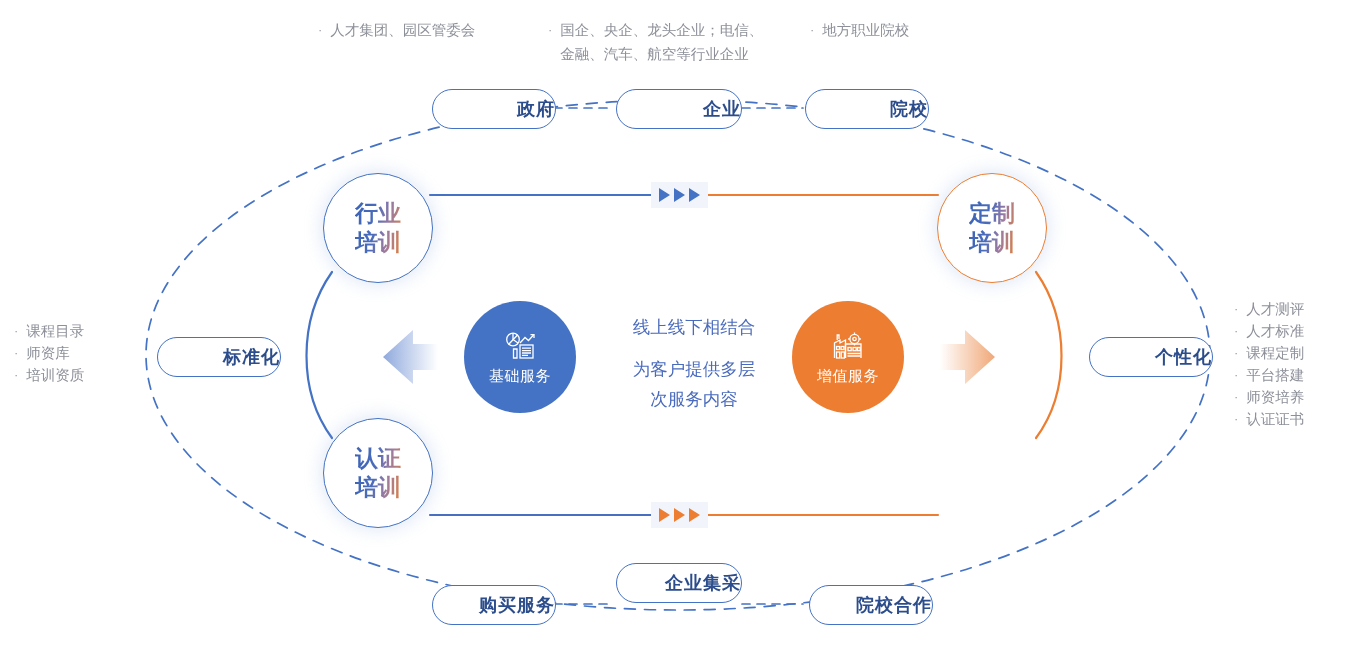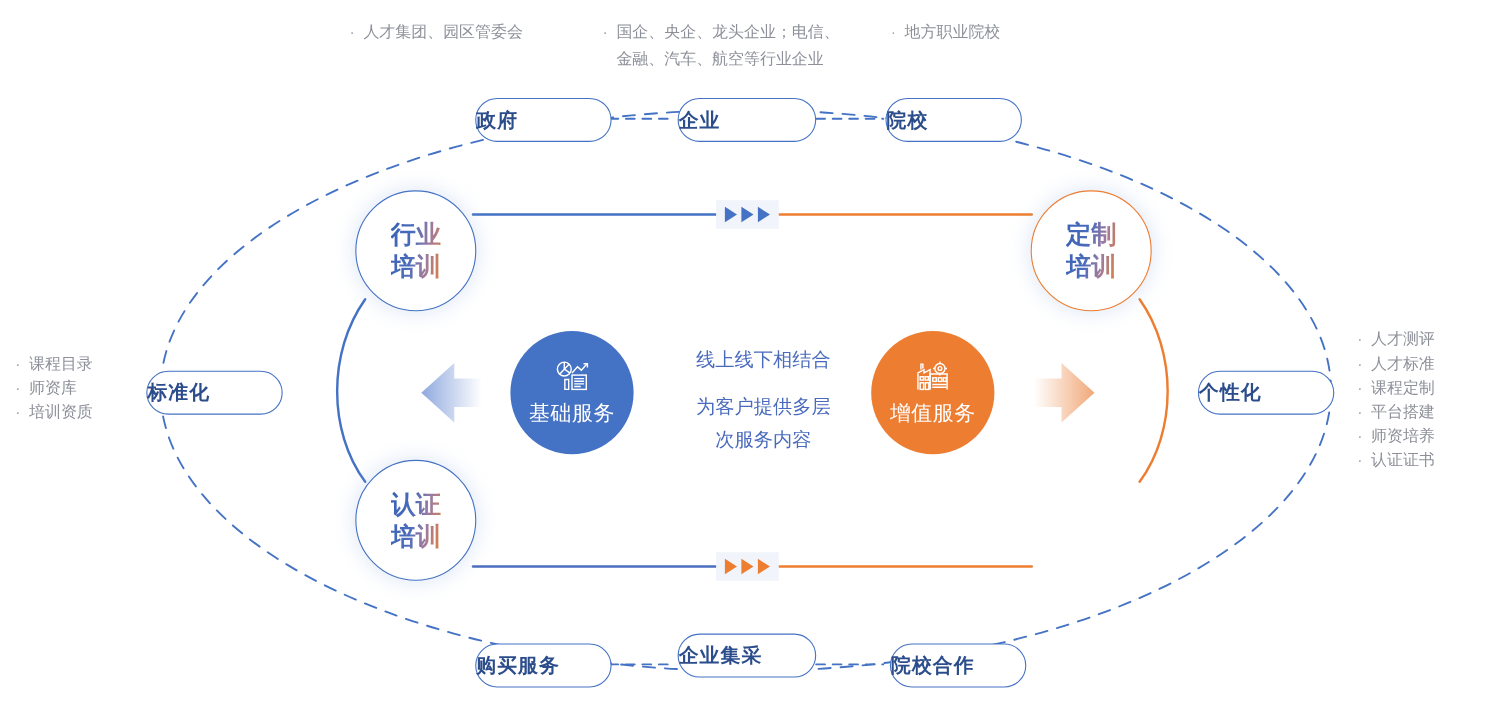--- a/index.html
+++ b/index.html
@@ -24,21 +24,21 @@
   .nc3{width:180px;}
 
   
   .pill{
     position:absolute;
     border:1.6px solid #4472c4;
     border-radius:40px;
     background:#ffffff;
     color:#2c4d8c;
     font-weight:bold;
-    display:flex;align-items:center;justify-content:flex-start;
+    display:flex;align-items:center;justify-content:flex-end;
     letter-spacing:1px;
     z-index:6;
   }
   .pill.sm{height:38px;font-size:18px;}
 
   
   .node{
     position:absolute;width:108px;height:108px;border-radius:50%;
     background:#fff;
     display:flex;align-items:center;justify-content:center;
@@ -55,21 +55,21 @@
   }
 
   
   .core{
     position:absolute;width:112px;height:112px;border-radius:50%;
     display:flex;flex-direction:column;align-items:center;justify-content:center;
     z-index:5;color:#fff;
   }
   .core.basic{background:#4472c4;}
   .core.value{background:#ed7d31;}
-  .core .label{font-size:19px;font-weight:400;letter-spacing:0.5px;margin-top:2px;}
+  .core .label{font-size:15px;font-weight:400;letter-spacing:0.5px;margin-top:2px;}
   .core .ico{margin-bottom:2px;height:34px;display:flex;align-items:center;}
 
   
   .centertext{
     position:absolute;left:614px;top:312px;width:160px;
     text-align:center;color:#4a6bbd;font-size:17.5px;line-height:30px;
     z-index:4;
   }
   .centertext .l2{margin-top:12px;}
 
@@ -162,28 +162,28 @@
   <div class="pill sm" style="left:616px;top:89px;width:124px;">
     <span>企业</span>
   </div>
   <div class="pill sm" style="left:805px;top:89px;width:122px;">
     <span>院校</span>
   </div>
 
   <div class="pill sm" style="left:432px;top:585px;width:122px;">
     <span>购买服务</span>
   </div>
-  <div class="pill sm" style="left:616px;top:576px;width:124px;font-family:Liberation Mono, monospace;">
+  <div class="pill sm" style="left:616px;top:563px;width:124px;font-family:Liberation Mono, monospace;">
     <span>企业集采</span>
   </div>
   <div class="pill sm" style="left:809px;top:585px;width:122px;">
     <span>院校合作</span>
   </div>
 
-  <div class="pill sm" style="left:133px;top:337px;width:122px;">
+  <div class="pill sm" style="left:157px;top:337px;width:122px;">
     <span>标准化</span>
   </div>
   <div class="pill sm" style="left:1089px;top:337px;width:122px;">
     <span>个性化</span>
   </div>
 
   <div class="node blue" style="left:323px;top:173px;">
     <div class="txt">
       <div>行业</div>
       <div>培训</div>

